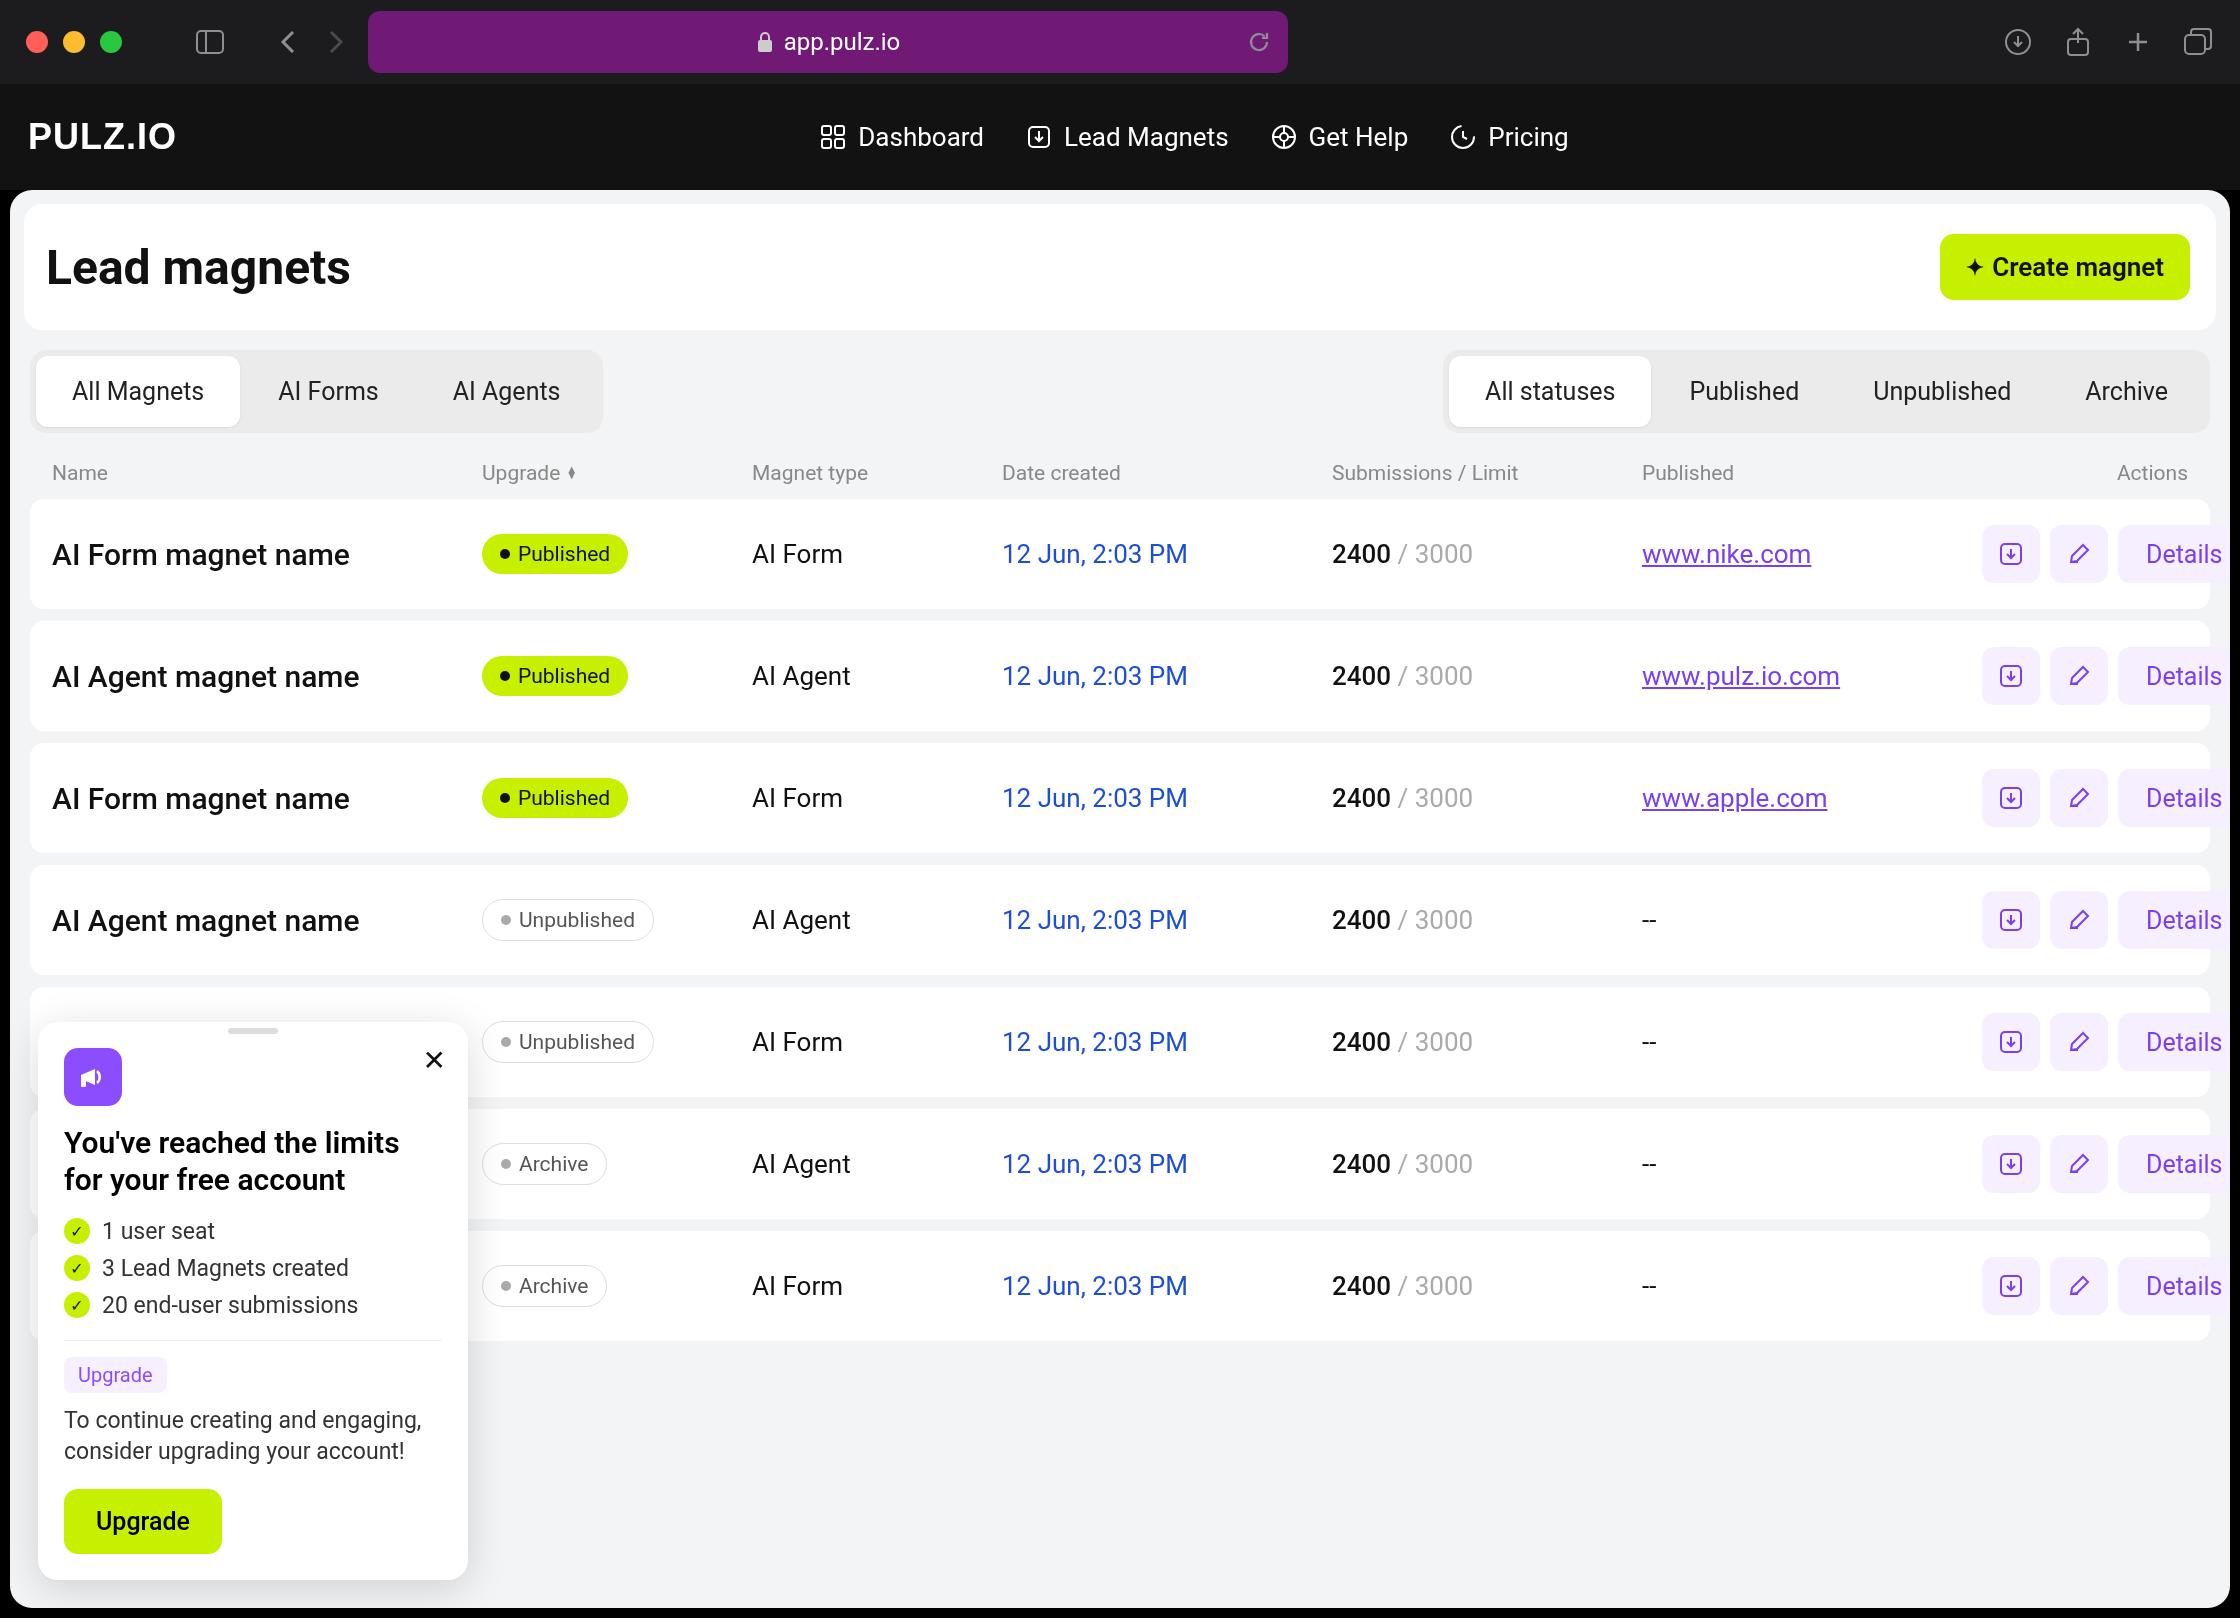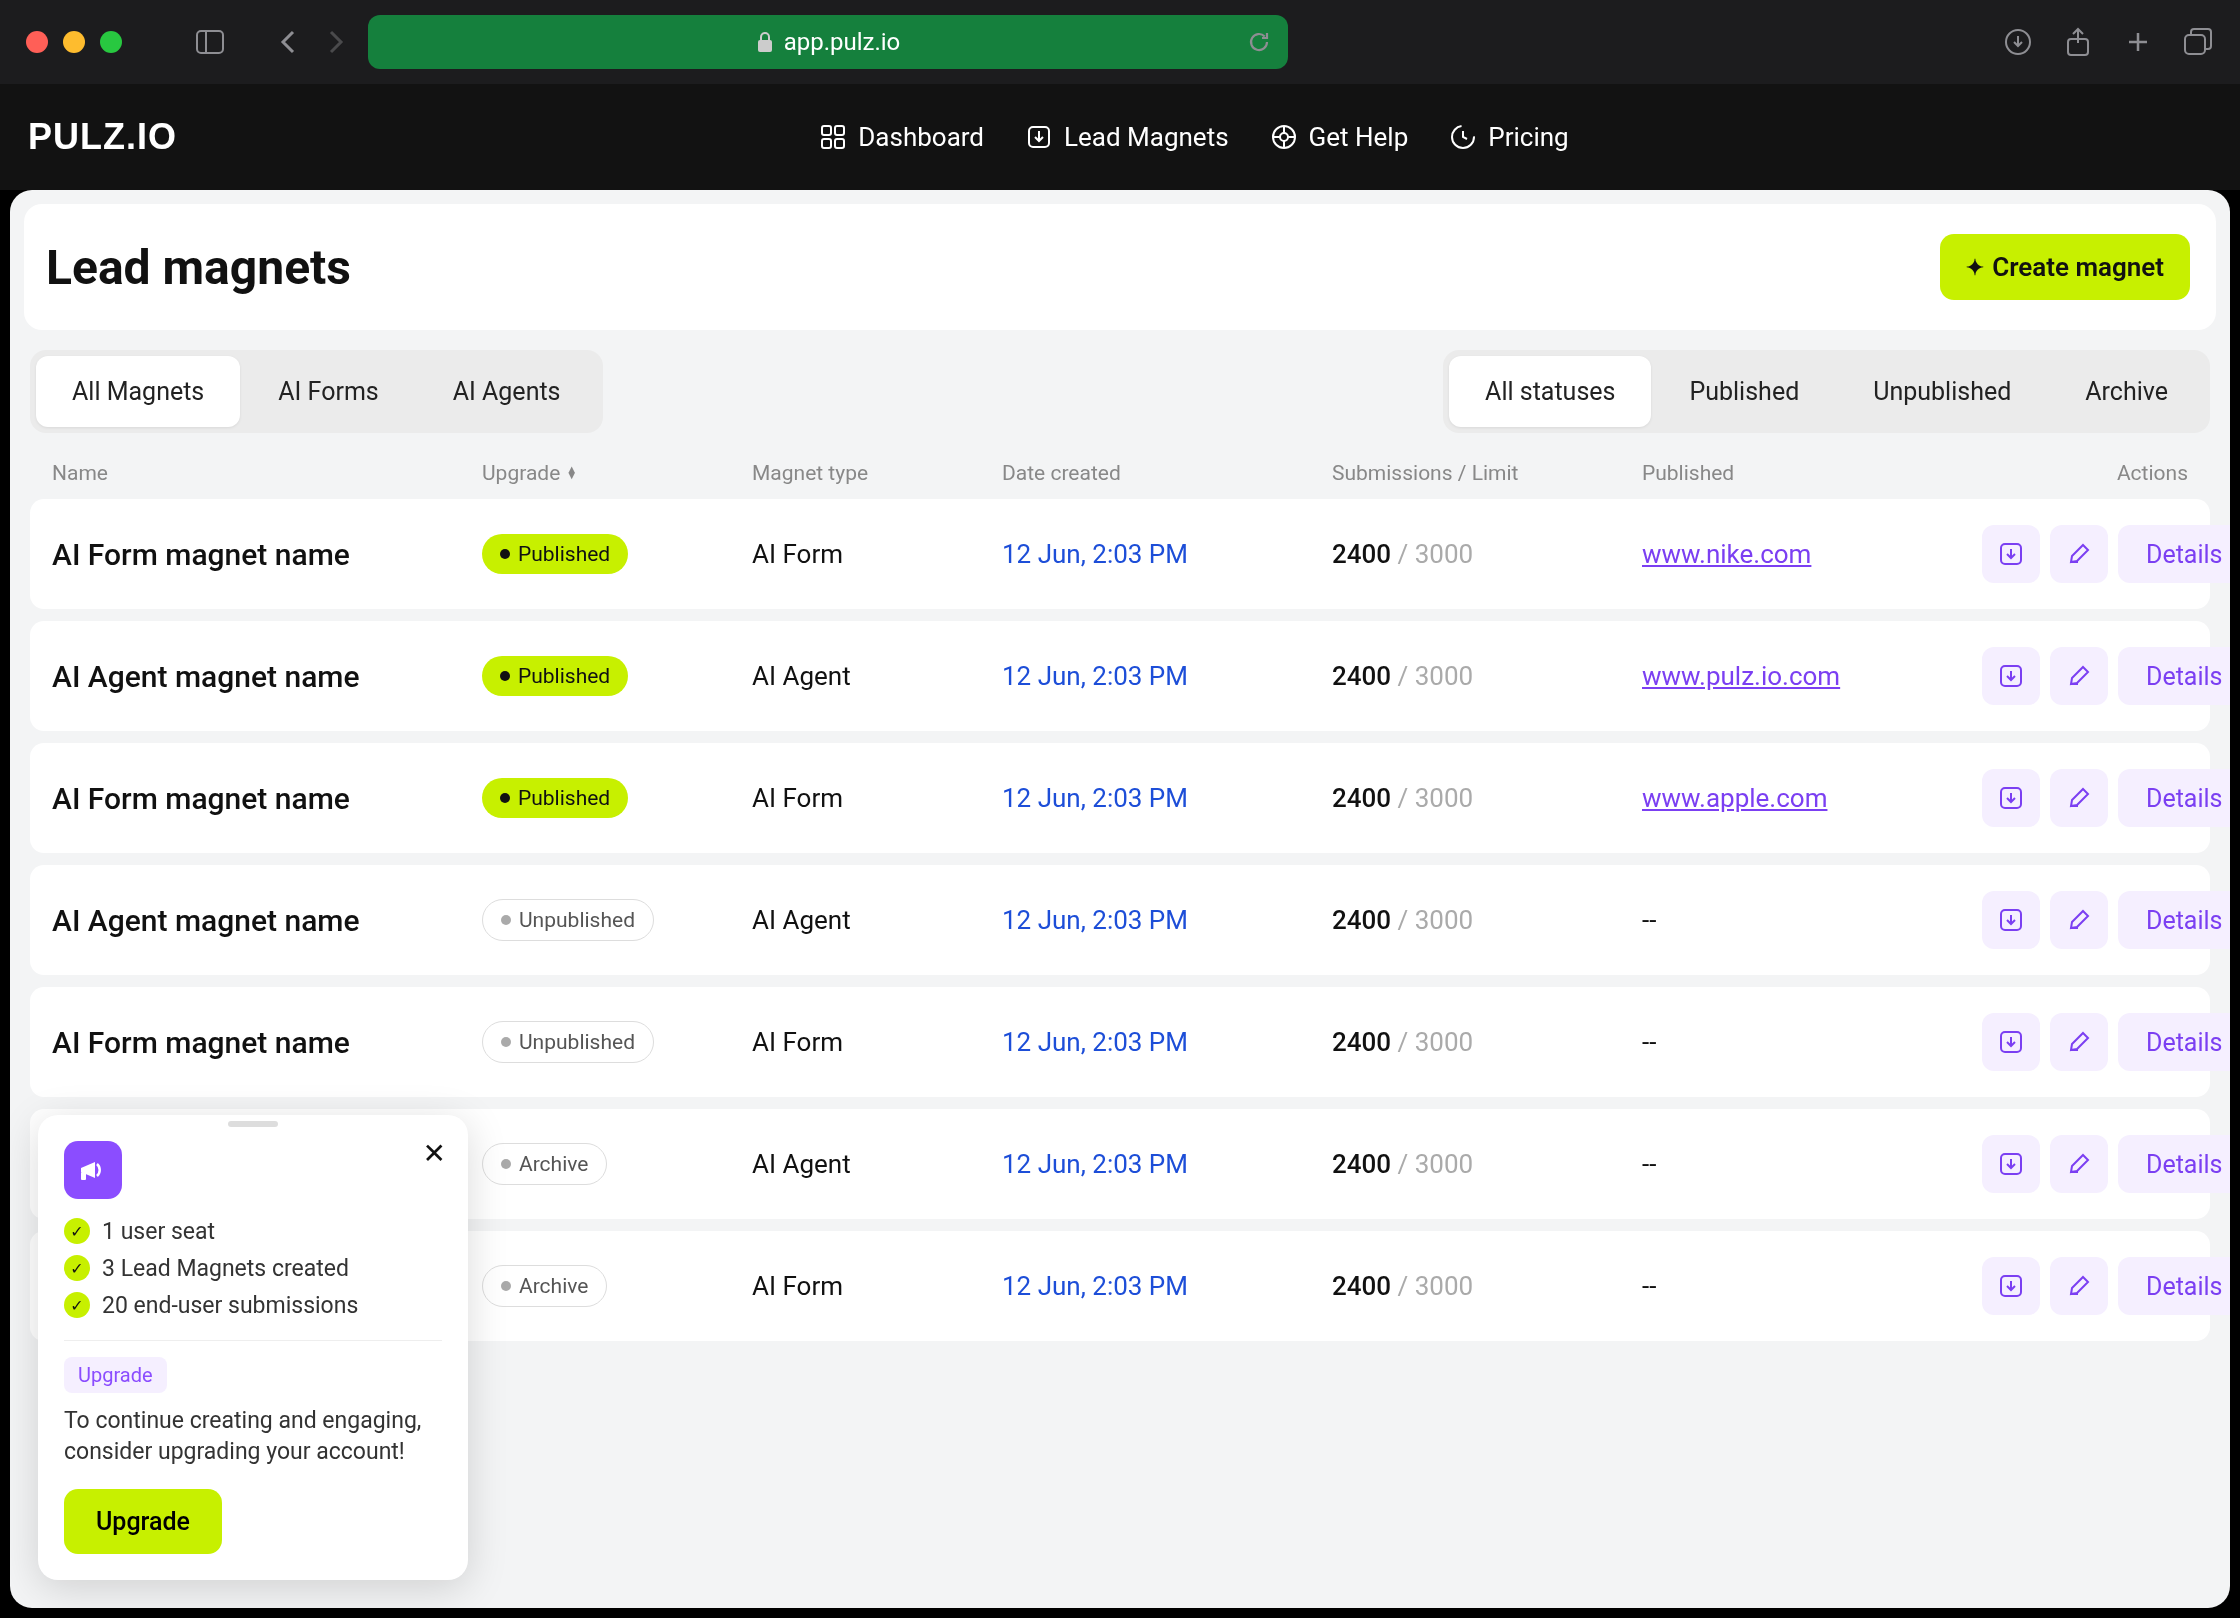--- a/index.html
+++ b/index.html
@@ -7,21 +7,21 @@
 
 
 .browser-chrome { background: #1c1c1e; height: 84px; display: flex; align-items: center; padding: 0 26px; gap: 16px; }
 .traffic-lights { display: flex; gap: 15px; }
 .tl { width: 22px; height: 22px; border-radius: 50%; }
 .tl.red { background: #ff5f57; }
 .tl.yel { background: #febc2e; }
 .tl.grn { background: #28c840; }
 .chrome-icon { width: 32px; height: 32px; color: #8e8e93; display: flex; align-items: center; justify-content: center; }
 .chrome-gap { width: 40px; }
-.addr-bar { flex: 0 0 920px; height: 54px; background: #15803d; border-radius: 12px; display: flex; align-items: center; justify-content: center; color: #fff; font-size: 24px; gap: 10px; margin: 0 auto; position: relative; }
+.addr-bar { flex: 0 0 920px; height: 62px; background: #701a75; border-radius: 12px; display: flex; align-items: center; justify-content: center; color: #fff; font-size: 24px; gap: 10px; margin: 0 auto; position: relative; }
 .addr-bar .lock { font-size: 20px; color:#ccc;}
 .addr-bar .reload { position:absolute; right:16px; color:#8e8e93;}
 .chrome-spacer { flex: 1; }
 .chrome-right { display: flex; gap: 28px; }
 .shield { position:absolute; left:570px; }
 
 
 .app-header { background: #121212; height: 106px; display: flex; align-items: center; padding: 0 30px 0 28px; }
 .logo { color: #fff; font-size: 36px; font-weight: 900; letter-spacing: 1px; font-family: Arial Black, Arial, sans-serif;}
 .nav { display: flex; gap: 40px; margin: 0 auto; }
@@ -452,20 +452,21 @@
   <div class="popup">
     <div class="handle"></div>
     <div class="popup-icon">
       <svg width="32" height="32" viewBox="0 0 32 32" fill="#fff">
           <path d="M4 14 L18 8 V24 L4 18 Z"></path>
           <path d="M20 10 a8 8 0 0 1 0 12" fill="none" stroke="#fff" stroke-width="2.5"></path>
           <rect x="4" y="18" width="5" height="8" rx="1"></rect>
         </svg>
     </div>
     <div class="popup-close">✕</div>
+    <div class="popup-title">You've reached the limits for your free account</div>
     <div class="popup-list" id="popup-list">
         <div class="popup-list-item">
           <span class="check">✓</span>
           <span>1 user seat</span>
         </div>
         <div class="popup-list-item">
           <span class="check">✓</span>
           <span>3 Lead Magnets created</span>
         </div>
         <div class="popup-list-item">

